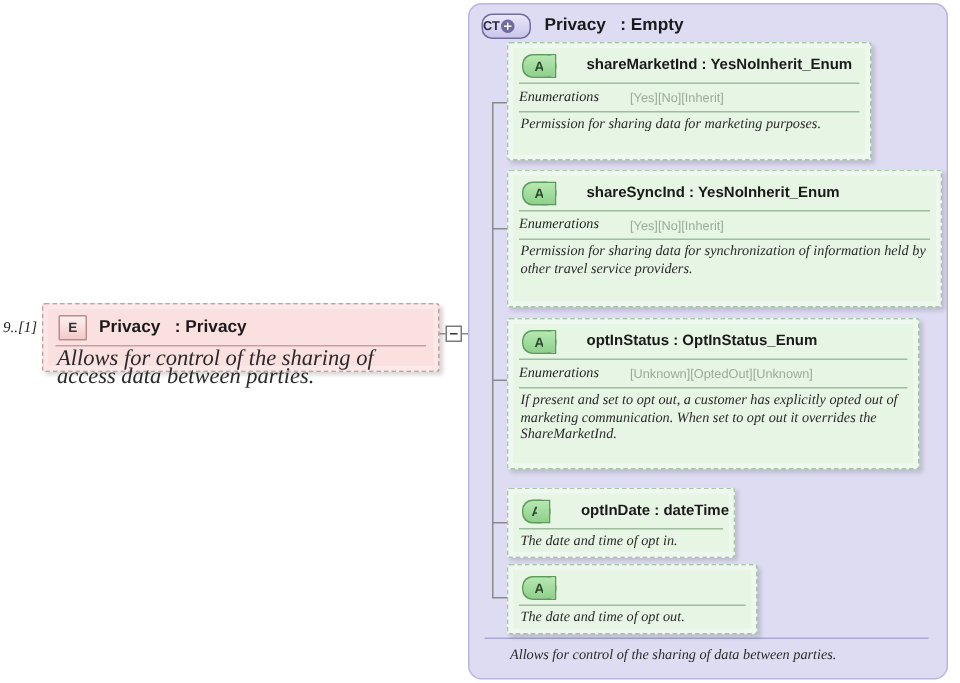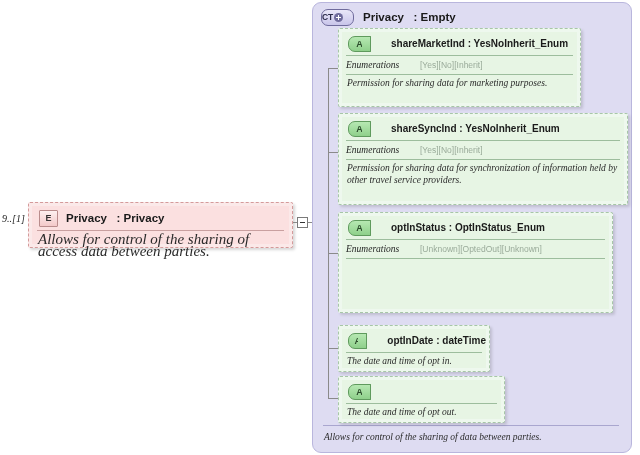--- a/index.html
+++ b/index.html
@@ -99,21 +99,21 @@
   }
   .ct-plus:before{left:2px;top:4px;width:5px;height:1px;}
   .ct-plus:after{left:4px;top:2px;width:1px;height:5px;}
   .ct-title{
     margin-left:9px;font-size:11.5px;font-weight:bold;color:#1a1a1a;white-space:pre;text-align:center;
   }
   .ct-foot-sep{
     position:absolute;left:10px;right:12px;bottom:26px;height:1px;background:#a9a6cf;
   }
   .ct-foot{
-    position:absolute;left:11px;bottom:10px;right:12px;
+    position:absolute;left:27px;bottom:10px;right:12px;
     font-size:9.5px;font-style:italic;color:#2a2a2a;
     font-family:"Liberation Serif", serif;
   }
 
   
   .tree-v{position:absolute;left:328px;width:1px;background:#8a8a8a;}
   .tree-h{position:absolute;height:1px;background:#8a8a8a;}
 
   
   .attr{
@@ -261,20 +261,21 @@
       <div class="attr-sep"></div>
       <div class="enum-row">
         <div class="enum-label">Enumerations</div>
         <div class="enum-vals">
           <span>[Unknown]</span>
           <span>[OptedOut]</span>
           <span>[Unknown]</span>
         </div>
       </div>
       <div class="attr-sep"></div>
+      <div class="attr-desc">If present and set to opt out, a customer has explicitly opted out of marketing communication. When set to opt out it overrides the ShareMarketInd.</div>
     </div>
   </div>
 
   <div class="attr" style="left:338px;top:325px;width:152px;height:47px;">
     <div class="attr-inner">
       <div class="attr-head">
         <div class="a-badge">A</div>
         <div class="a-name">optInDate : dateTime</div>
       </div>
       <div class="attr-sep"></div>

